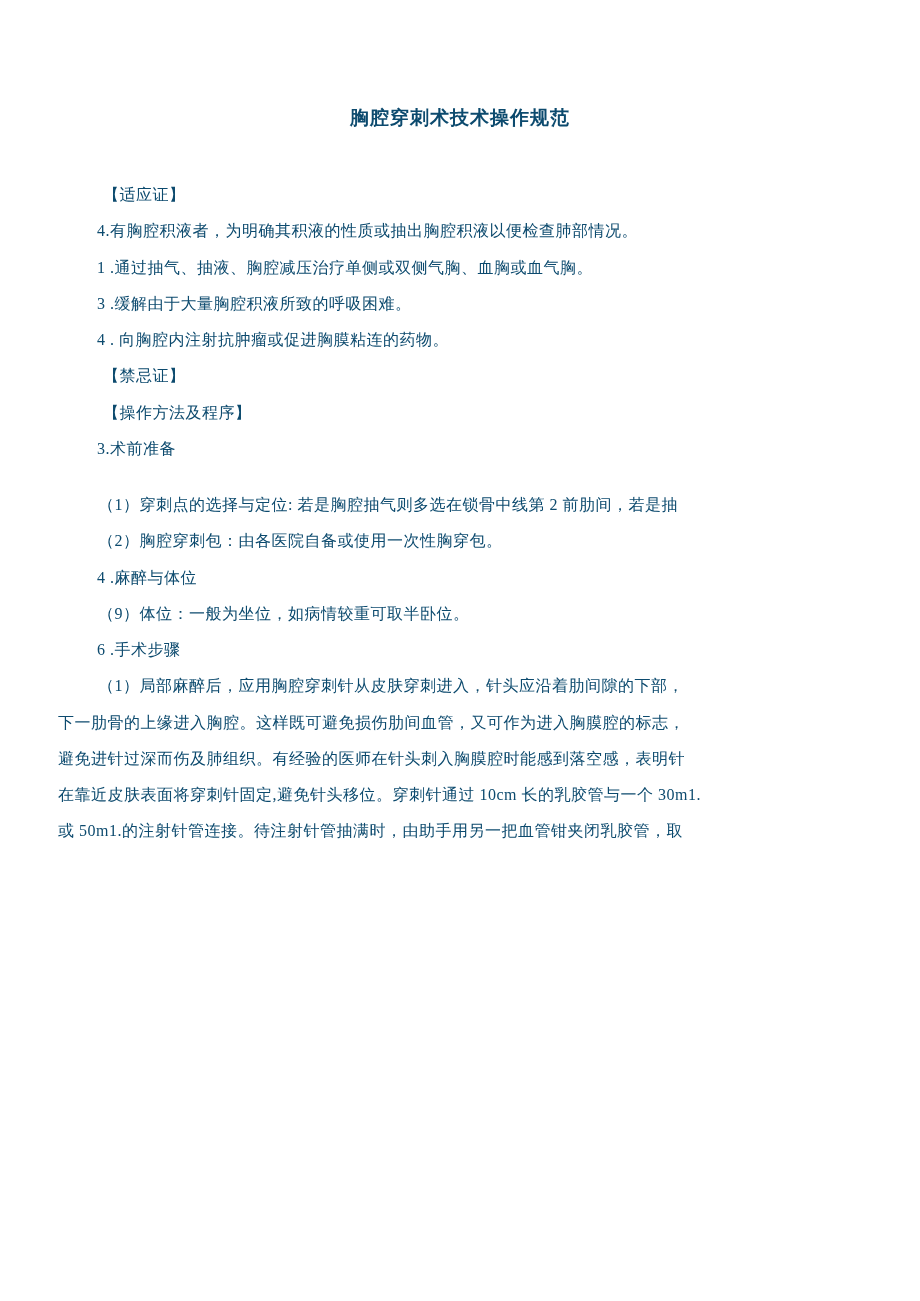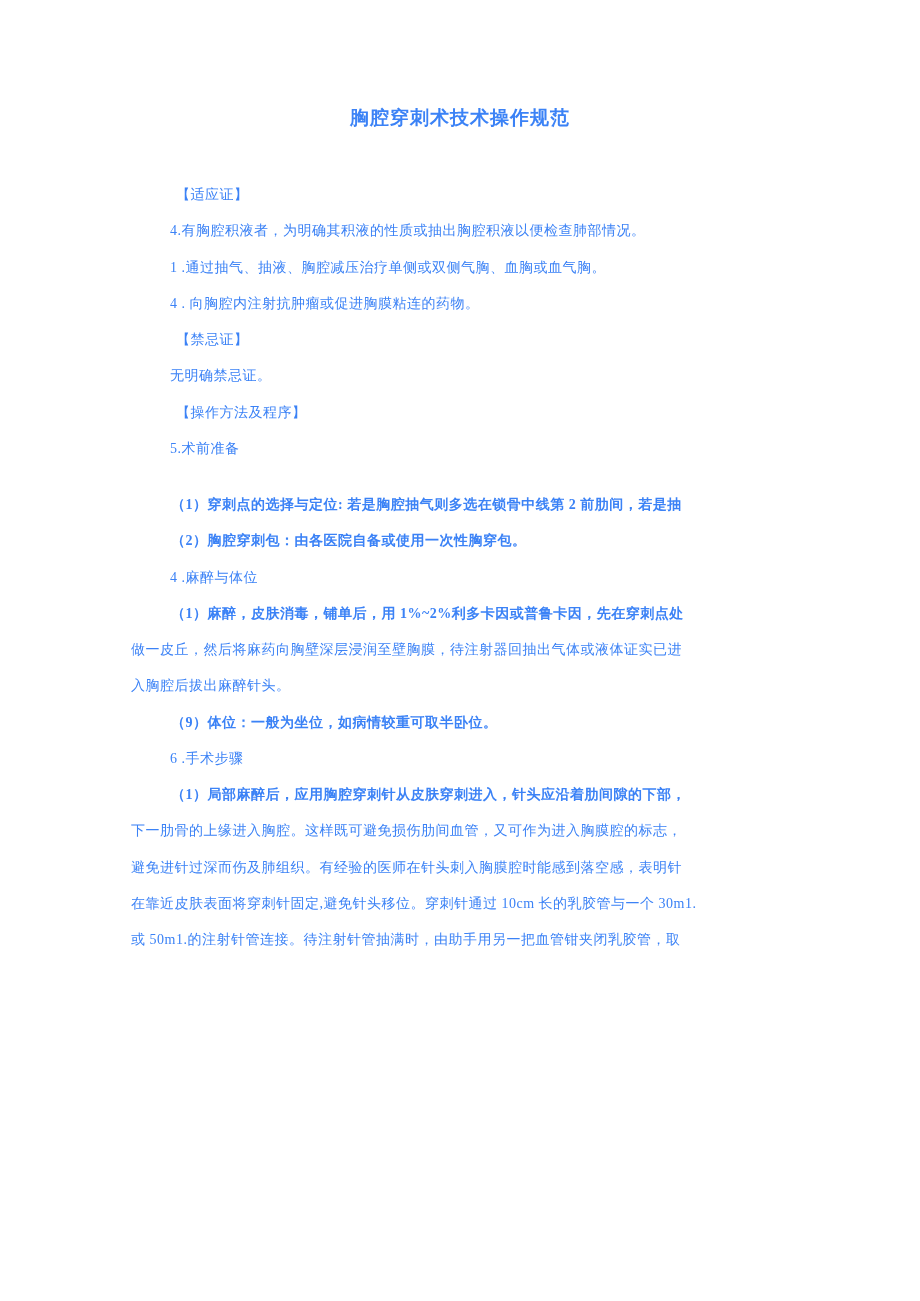--- a/index.html
+++ b/index.html
@@ -9,90 +9,84 @@
   }
   .page {
     position: relative;
     width: 920px;
     height: 1088px;
     background: #ffffff;
     overflow: hidden;
     box-sizing: border-box;
     padding-top: 103px;
     font-family: "Liberation Serif", "DejaVu Serif", serif;
-    color: #3b82f6;
+    color: #0c4a6e;
   }
   .title {
     margin: 0 0 44px 0;
     text-align: center;
     font-size: 19px;
     font-weight: bold;
     line-height: 30px;
     letter-spacing: 1px;
   }
   .doc-body {
-    padding-left: 95px;
+    padding-left: 58px;
     padding-right: 20px;
-    font-size: 14px;
-    margin-left: 36px;
+    font-size: 16px;
   }
   .line {
     line-height: 36.25px;
     white-space: pre;
     letter-spacing: 0.5px;
   }
   .para.heading > .line.first { padding-left: 45px; }
   .para.item    > .line.first { padding-left: 39px; }
-  .para.sub     > .line.first { padding-left: 40px; font-weight: bold; }
+  .para.sub     > .line.first { padding-left: 40px; }
   .para.plain   > .line.first { padding-left: 39px; }
   .para.gap { margin-top: 20px; }
 </style>
 </head>
 <body>
 
 <div class="page">
   <h1 class="title">胸腔穿刺术技术操作规范</h1>
   <div class="doc-body">
       <div class="para heading">
         <div class="line first">【适应证】</div>
       </div>
       <div class="para item">
         <div class="line first">4.有胸腔积液者，为明确其积液的性质或抽出胸腔积液以便检查肺部情况。</div>
       </div>
       <div class="para item">
         <div class="line first">1 .通过抽气、抽液、胸腔减压治疗单侧或双侧气胸、血胸或血气胸。</div>
       </div>
       <div class="para item">
+        <div class="line first">3 .缓解由于大量胸腔积液所致的呼吸困难。</div>
+      </div>
+      <div class="para item">
         <div class="line first">4 . 向胸腔内注射抗肿瘤或促进胸膜粘连的药物。</div>
       </div>
       <div class="para heading">
         <div class="line first">【禁忌证】</div>
       </div>
-      <div class="para plain">
-        <div class="line first">无明确禁忌证。</div>
-      </div>
       <div class="para heading">
         <div class="line first">【操作方法及程序】</div>
       </div>
       <div class="para item">
-        <div class="line first">5.术前准备</div>
+        <div class="line first">3.术前准备</div>
       </div>
       <div class="para sub gap">
         <div class="line first">（1）穿刺点的选择与定位: 若是胸腔抽气则多选在锁骨中线第 2 前肋间，若是抽</div>
       </div>
       <div class="para sub">
         <div class="line first">（2）胸腔穿刺包：由各医院自备或使用一次性胸穿包。</div>
       </div>
       <div class="para item">
         <div class="line first">4 .麻醉与体位</div>
-      </div>
-      <div class="para sub">
-        <div class="line first">（1）麻醉，皮肤消毒，铺单后，用 1%~2%利多卡因或普鲁卡因，先在穿刺点处</div>
-        <div class="line">做一皮丘，然后将麻药向胸壁深层浸润至壁胸膜，待注射器回抽出气体或液体证实已进</div>
-        <div class="line">入胸腔后拔出麻醉针头。</div>
       </div>
       <div class="para sub">
         <div class="line first">（9）体位：一般为坐位，如病情较重可取半卧位。</div>
       </div>
       <div class="para item">
         <div class="line first">6 .手术步骤</div>
       </div>
       <div class="para sub">
         <div class="line first">（1）局部麻醉后，应用胸腔穿刺针从皮肤穿刺进入，针头应沿着肋间隙的下部，</div>
         <div class="line">下一肋骨的上缘进入胸腔。这样既可避免损伤肋间血管，又可作为进入胸膜腔的标志，</div>

